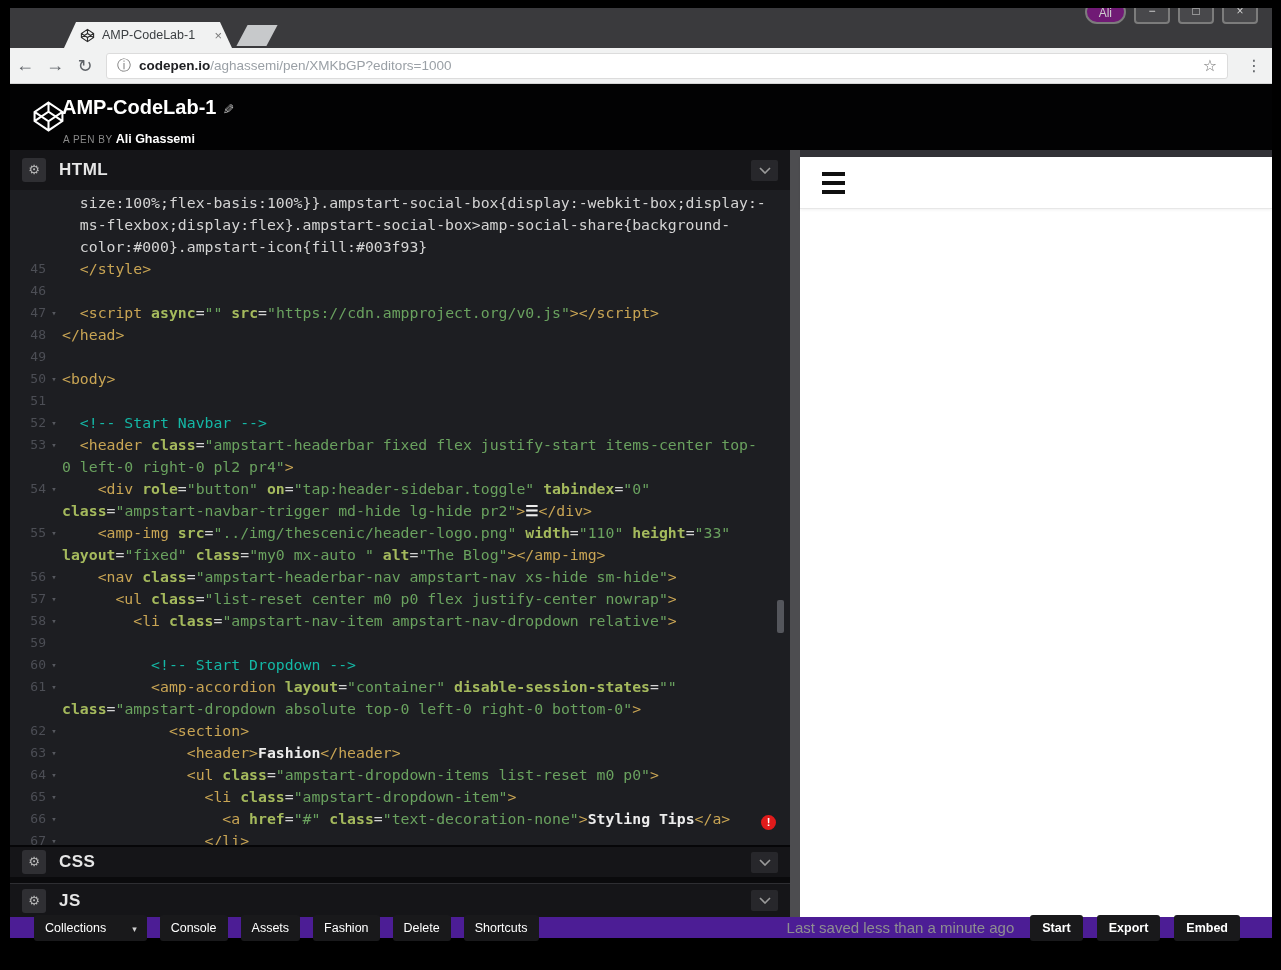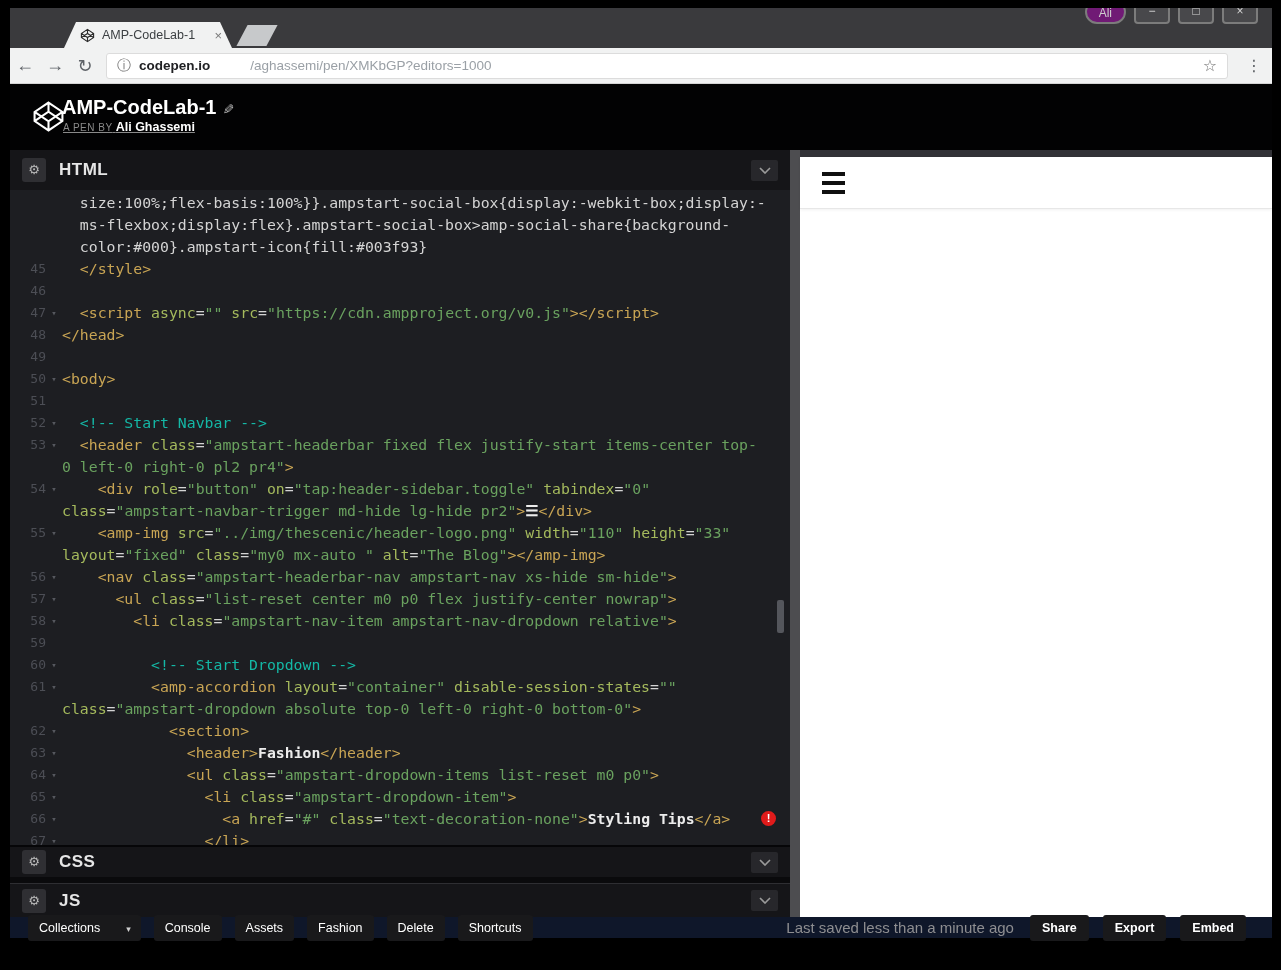--- a/index.html
+++ b/index.html
@@ -17,30 +17,30 @@
          clip-path:polygon(12px 0, 156px 0, 168px 26px, 0 26px); display:flex; align-items:center; padding:0 10px 0 16px; }
   #tab-title { font-size:12.5px; color:#3c4043; flex:1; white-space:nowrap; overflow:hidden; }
   #tab-close { color:#7a7a7a; font-size:13px; margin-left:6px; }
   #newtab { position:absolute; left:232px; top:17px; width:30px; height:21px; background:#c7c9cb; transform:skewX(-28deg); }
 
   #urlrow { position:absolute; left:10px; top:48px; width:1262px; height:36px; background:#f1f2f2; border-bottom:1px solid #d4d4d4; display:flex; align-items:center; }
   .nav-ic { color:#5f6368; font-size:18px; width:30px; text-align:center; }
   #urlfield { height:26px; flex:1; margin:0 10px 0 6px; background:#fff; border:1px solid #dcdcdc; border-radius:3px; display:flex; align-items:center; padding:0 10px; }
   #info-ic { color:#757575; font-size:14px; margin-right:8px; }
   #url-domain { font-size:13.5px; color:#202124; font-weight:bold; }
-  #url-path { font-size:13.5px; color:#9aa0a6;margin-left:40px; }
+  #url-path { font-size:13.5px; color:#9aa0a6; }
   #star-ic { margin-left:auto; color:#757575; font-size:16px; }
   #menu-ic { color:#5f6368; font-size:16px; width:34px; text-align:center; letter-spacing:2px; }
 
   
   #cp-header { position:absolute; left:10px; top:84px; width:1262px; height:66px; background:#020203; }
   #cp-logo { position:absolute; left:22px; top:16px; }
   #pen-title { position:absolute; left:52px; top:12px; color:#fff; font-size:20px; font-weight:bold; }
   #pen-edit-ic { color:#b9b9b9; font-size:14px; margin-left:6px; display:inline-block; transform:rotate(90deg); }
-  #pen-sub { position:absolute; left:53px; top:36px; font-size:10px; letter-spacing:.5px; color:#8a8a8a;text-decoration:underline; }
+  #pen-sub { position:absolute; left:53px; top:48px; font-size:10px; letter-spacing:.5px; color:#8a8a8a; }
   #pen-author { color:#fff; font-size:12.5px; font-weight:bold; letter-spacing:0; }
   .hbtn { position:absolute; top:96px; height:42px; border-radius:3px; color:#efefef; font-size:15px; display:flex; align-items:center; justify-content:center; gap:9px; font-family:inherit; }
   .hbtn.dark { background:#151516; border:1px solid #535353; }
   .hbtn.lite { background:#3e3e40; border:1px solid #3e3e40; }
   #btn-save { left:722px; width:94px; }
   #btn-fork { left:825px; width:85px; }
   #btn-settings { left:920px; width:108px; }
   #btn-changeview { left:1038px; width:118px; }
   .gear-g { color:#cfcfcf; font-size:15px; }
   #cv-ic { width:19px; height:14px; border:2px solid #d9d9d9; border-radius:3px; position:relative; }
@@ -57,42 +57,42 @@
   .panel-title { color:#e6e6e6; font-size:17px; font-weight:bold; letter-spacing:.5px; }
   .panel-collapse { margin-left:auto; width:27px; height:21px; background:#27272b; border:none; border-radius:2px; display:flex; align-items:center; justify-content:center; }
   #html-hd { top:150px; height:40px; }
   #css-hd { top:845px; height:32px; border-top:2px solid #060608; }
   #panel-gap { position:absolute; left:10px; top:877px; width:780px; height:7px; background:#0a0a0c; border-bottom:1px solid #2e2e32; }
   #js-hd { top:884px; height:33px; }
 
   #code { position:absolute; left:10px; top:190px; width:780px; height:655px; background:#1d1e22; overflow:hidden;
           font-family:"DejaVu Sans Mono","Liberation Mono",monospace; font-size:14.8px; line-height:22px; }
   #code-lines { position:absolute; left:0; top:2px; width:100%; }
-  .cl { display:flex; height:22px; white-space:pre; }
+  .cl { display:flex; height:22px; white-space:pre;align-items:flex-end; }
   .ln { width:36px; text-align:right; color:#4c4e55; font-size:13px; flex:none; }
   .fold { width:16px; text-align:center; color:#56585f; font-size:9px; line-height:22px; flex:none; }
   .code { flex:1; overflow:hidden; }
   .tok-p { color:#d4d4d4; }
   .tok-t { color:#c9a554; }
-  .tok-a { color:#a5ba5d; font-weight:normal;margin-top:13px; }
+  .tok-a { color:#a5ba5d; font-weight:bold;margin-top:13px; }
   .tok-s { color:#6aa25f; }
   .tok-x { color:#ececec; font-weight:bold; }
   .tok-c { color:#14b8a6; }
   .err { flex:none; width:15px; height:15px; margin:3px 14px 0 0; background:#e01b1b; border-radius:50%; color:#fff; font-size:11px; font-weight:bold; text-align:center; line-height:15px; font-family:"Liberation Sans",sans-serif; }
   #code-scrollthumb { position:absolute; right:6px; top:410px; width:7px; height:33px; background:#54565c; border-radius:2px; }
 
   
   #resizer { position:absolute; left:790px; top:150px; width:10px; height:767px; background:#4d4d50; }
   #preview { position:absolute; left:800px; top:150px; width:472px; height:767px; background:#fff; border-top:7px solid #323237; }
   #preview-header { height:52px; border-bottom:1px solid #e7e7e7; box-shadow:0 1px 3px rgba(0,0,0,.06); display:flex; align-items:center; padding-left:22px; }
   #preview-burger { display:flex; flex-direction:column; gap:5px; }
   #preview-burger span { display:block; width:23px; height:4px; background:#101010; }
 
   
-  #footer { position:absolute; left:10px; top:917px; width:1262px; height:21px; background:#0f172a; display:flex; align-items:center; padding:0 18px; }
+  #footer { position:absolute; left:10px; top:917px; width:1262px; height:21px; background:#4c1d95; display:flex; align-items:center; padding:0 24px; }
   .fbtn { background:#19191b; border:none; border-radius:3px; color:#fff; font-size:12.5px; font-family:inherit; padding:6px 11px; margin-right:13px; white-space:nowrap; }
   .fbtn .caret { font-size:9px; color:#cfcfcf; margin-left:26px; }
   #footer-status { margin-left:auto; color:#8e8e91; font-size:15px; margin-right:16px; }
   .fbtn-r { background:#19191b; border:none; border-radius:3px; color:#fff; font-size:12.5px; font-weight:bold; font-family:inherit; padding:6px 12px; margin-left:0; margin-right:14px; }
   .fbtn-r:last-child { margin-right:8px; }
 </style>
 </head>
 <body>
 
 <div id="stage">
@@ -239,19 +239,19 @@
     <span id="footer-left" style="display:flex;align-items:center">
         <button class="fbtn" style="padding-right: 10px;">Collections<span class="caret">▾</span></button>
         <button class="fbtn">Console</button>
         <button class="fbtn">Assets</button>
         <button class="fbtn">Fashion</button>
         <button class="fbtn">Delete</button>
         <button class="fbtn">Shortcuts</button>
       </span>
     <span id="footer-status">Last saved less than a minute ago</span>
     <span id="footer-right" style="display:flex;align-items:center">
-        <button class="fbtn-r">Share</button>
+        <button class="fbtn-r">Start</button>
         <button class="fbtn-r">Export</button>
         <button class="fbtn-r">Embed</button>
       </span>
   </div>
 
 </div>
 
 </body></html>

